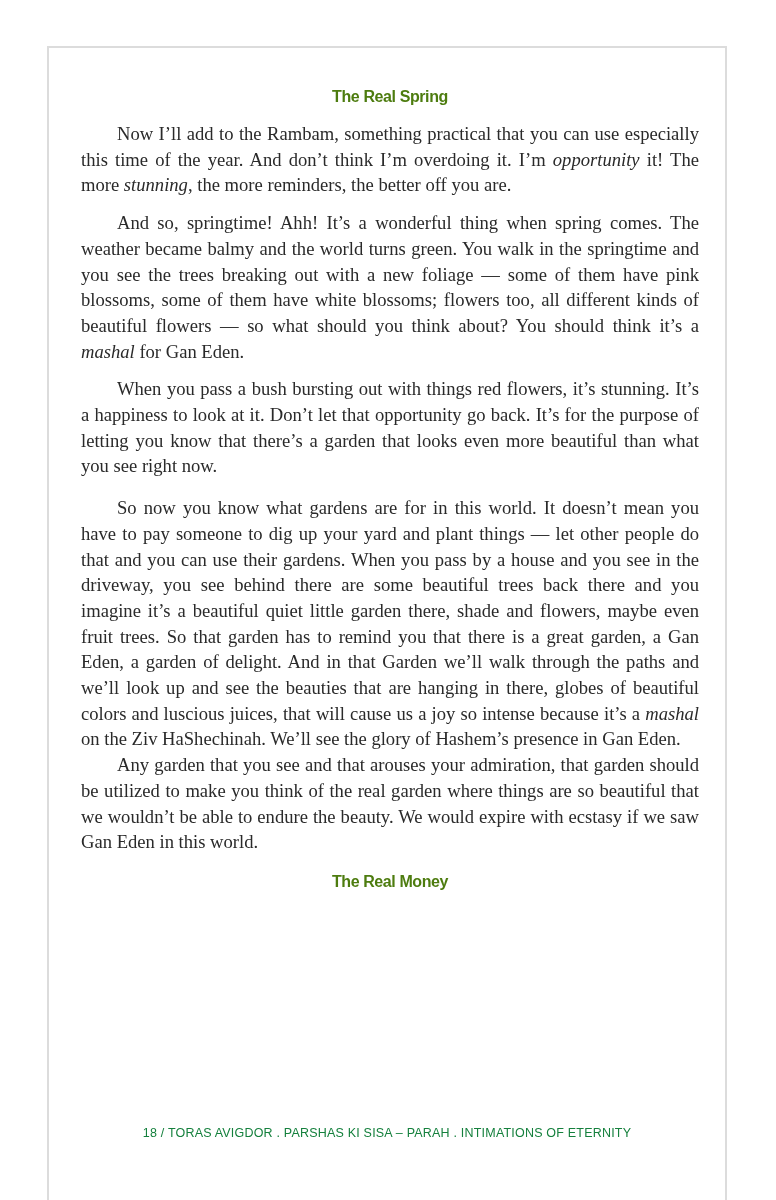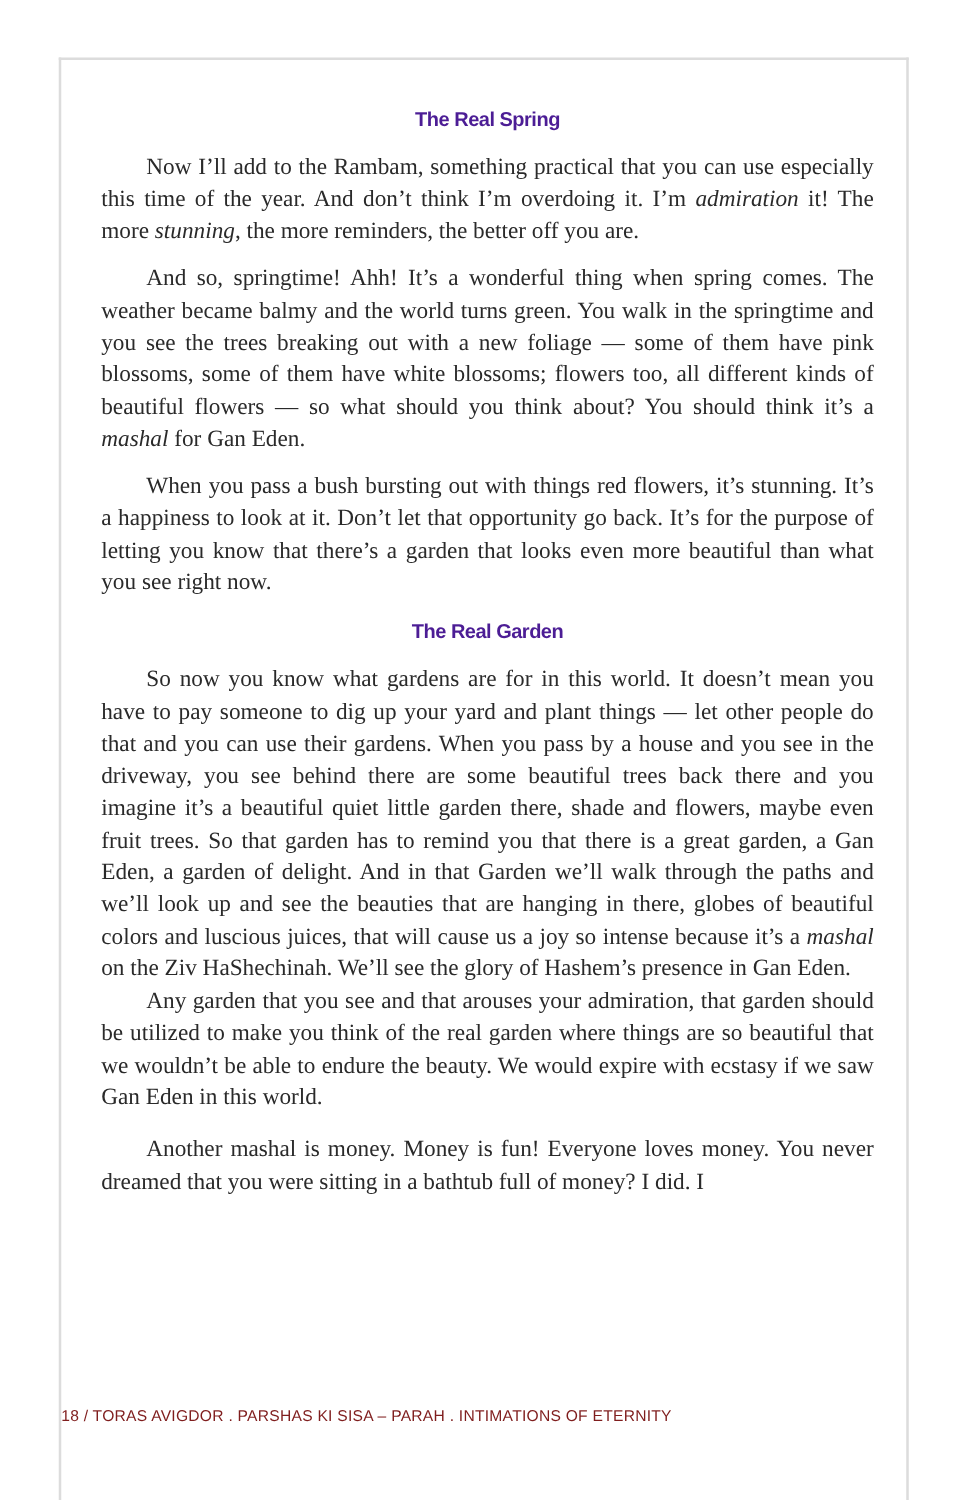--- a/index.html
+++ b/index.html
@@ -29,21 +29,21 @@
       left: 32px;
       top: 38px;
       width: 618px;
     }
     .heading {
       font-family: "Liberation Sans", sans-serif;
       font-weight: bold;
       font-size: 16px;
       letter-spacing: -0.4px;
       text-align: center;
-      color: #4c1d95;
+      color: #4d7c0f;
       margin: 0;
       height: 22px;
       line-height: 22px;
     }
     .para {
       font-family: "Liberation Serif", serif;
       font-size: 18.6px;
       line-height: 25.7px;
       color: #2a2a2a;
       text-align: justify;
@@ -51,46 +51,45 @@
       margin: 0;
     }
     .para em {
       font-style: italic;
     }
     .footer {
       position: absolute;
       left: 0;
       width: 100%;
       top: 1078px;
-      text-align: left;
+      text-align: center;
       font-family: "Liberation Sans", sans-serif;
       font-size: 12.5px;
       letter-spacing: 0.2px;
-      color: #7f1d1d;
+      color: #15803d;
     }
   </style>
 </head>
 <body>
 
 <div class="page">
   <div class="content">
 
     <div>
       <h2 class="heading">The Real Spring</h2>
-      <p class="para" style="margin-top:13px;">Now I’ll add to the Rambam, something practical that you can use especially this time of the year. And don’t think I’m overdoing it. I’m <em>admiration</em> it! The more <em>stunning</em>, the more reminders, the better off you are.</p>
+      <p class="para" style="margin-top:13px;">Now I’ll add to the Rambam, something practical that you can use especially this time of the year. And don’t think I’m overdoing it. I’m <em>opportunity</em> it! The more <em>stunning</em>, the more reminders, the better off you are.</p>
       <p class="para" style="margin-top:12px;">And so, springtime! Ahh! It’s a wonderful thing when spring comes. The weather became balmy and the world turns green. You walk in the springtime and you see the trees breaking out with a new foliage — some of them have pink blossoms, some of them have white blossoms; flowers too, all different kinds of beautiful flowers — so what should you think about? You should think it’s a <em>mashal</em> for Gan Eden.</p>
       <p class="para" style="margin-top:12px;">When you pass a bush bursting out with things red flowers, it’s stunning. It’s a happiness to look at it. Don’t let that opportunity go back. It’s for the purpose of letting you know that there’s a garden that looks even more beautiful than what you see right now.</p>
     </div>
 
     <div style="margin-top:16px;">
-      <h2 class="heading">The Real Garden</h2>
       <p class="para" style="margin-top:14px;">So now you know what gardens are for in this world. It doesn’t mean you have to pay someone to dig up your yard and plant things — let other people do that and you can use their gardens. When you pass by a house and you see in the driveway, you see behind there are some beautiful trees back there and you imagine it’s a beautiful quiet little garden there, shade and flowers, maybe even fruit trees. So that garden has to remind you that there is a great garden, a Gan Eden, a garden of delight. And in that Garden we’ll walk through the paths and we’ll look up and see the beauties that are hanging in there, globes of beautiful colors and luscious juices, that will cause us a joy so intense because it’s a <em>mashal</em> on the Ziv HaShechinah. We’ll see the glory of Hashem’s presence in Gan Eden.</p>
       <p class="para" style="">Any garden that you see and that arouses your admiration, that garden should be utilized to make you think of the real garden where things are so beautiful that we wouldn’t be able to endure the beauty. We would expire with ecstasy if we saw Gan Eden in this world.</p>
     </div>
 
     <div style="margin-top:16px;">
-      <p class="para" style="margin-top:13px;">Another mashal is money. Money is fun! Everyone loves money. You never dreamed that you were sitting in a bathtub full of money? I did. I</p>
+      <h2 class="heading">The Real Money</h2>
     </div>
 
   </div>
 
   <div class="footer">18 / TORAS AVIGDOR . PARSHAS KI SISA – PARAH . INTIMATIONS OF ETERNITY</div>
 </div>
 
 </body></html>

